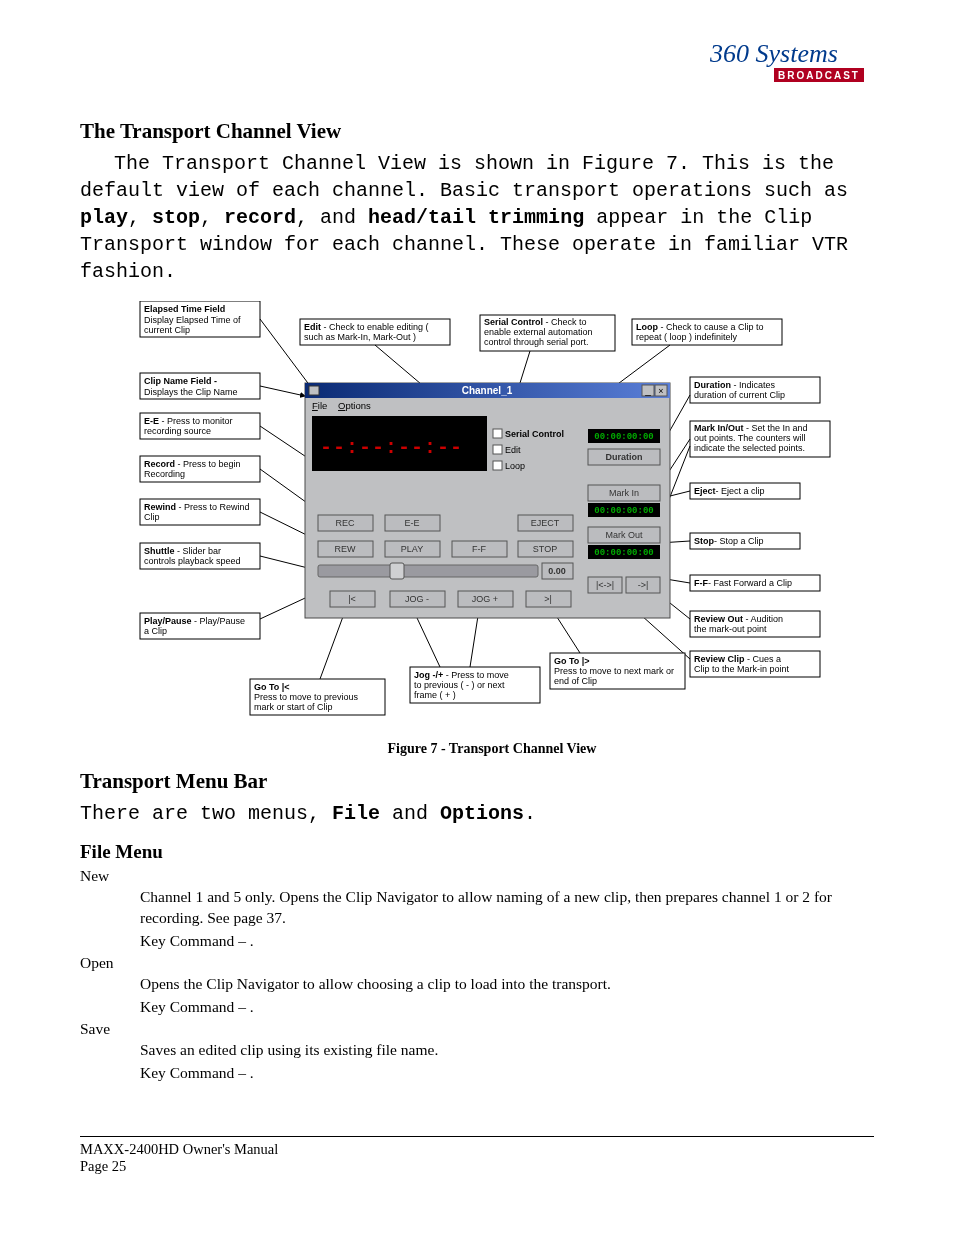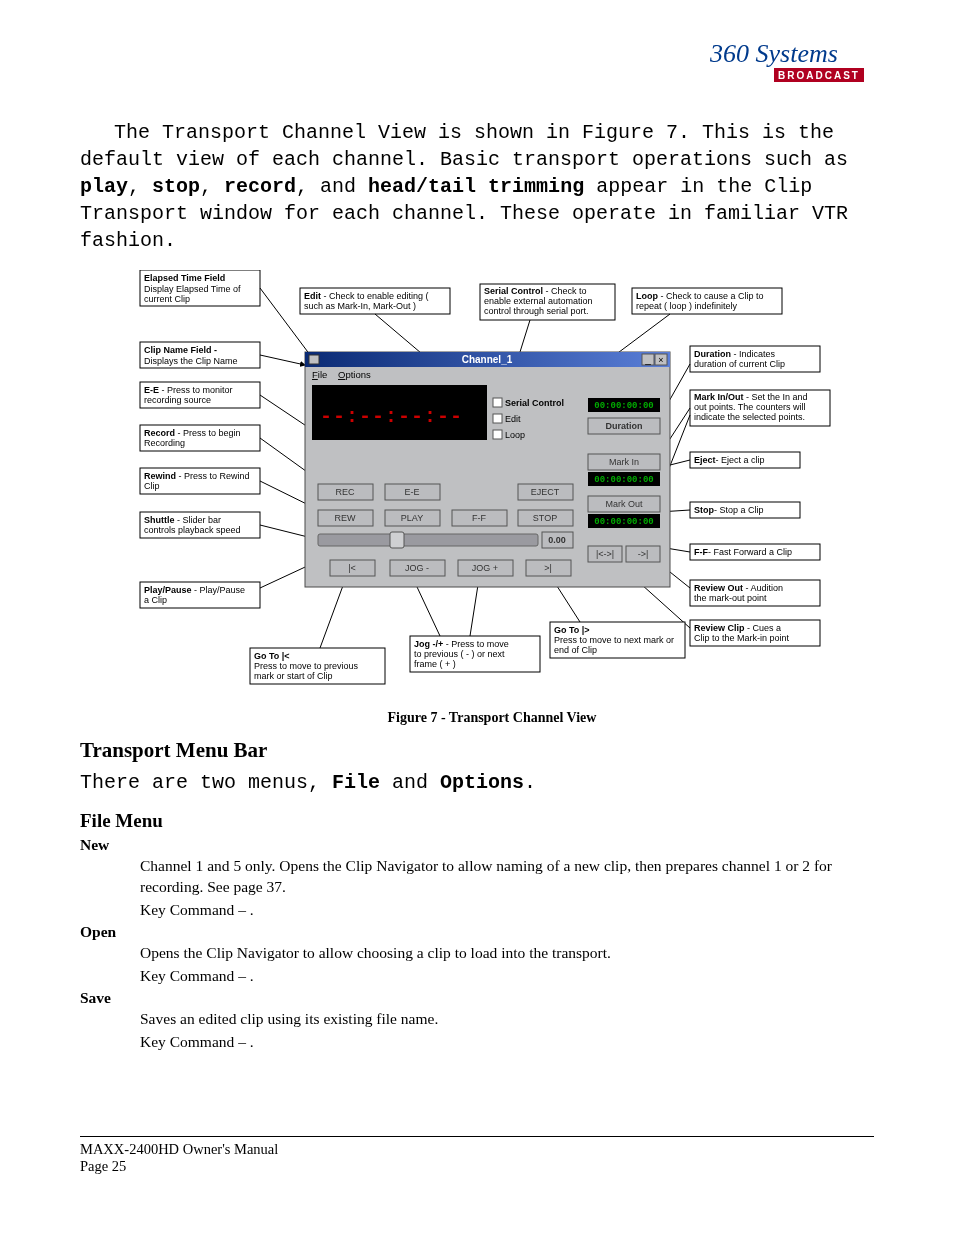--- a/index.html
+++ b/index.html
@@ -47,21 +47,21 @@
     margin: 16px 0 4px 30px;
   }
   .figure-caption {
     text-align: center;
     font-weight: bold;
     font-size: 14px;
     margin: 6px 0 12px 0;
   }
   .defh {
     font-size: 15.5px;
-    font-weight: bold;
+    font-weight: normal;
     margin: 0 0 2px 0;
   }
   .defsub {
     font-size: 15.5px;
     margin: 0 0 2px 60px;
     line-height: 1.35;
   }
   .footer {
     border-top: 1px solid #000;
     position: absolute;
@@ -167,20 +167,21 @@
 <div class="page">
 
   <div class="logo">
     <svg class="logo-svg" width="200" height="55" viewBox="0 0 200 55">
       <text x="100" y="22" text-anchor="middle" font-family="'Brush Script MT', cursive" font-size="26" fill="#003a8c" font-style="italic">360 Systems</text>
       <rect x="100" y="28" width="90" height="14" fill="#b00020"></rect>
       <text x="145" y="39" text-anchor="middle" font-family="Arial" font-size="10" font-weight="bold" fill="#fff" letter-spacing="2">BROADCAST</text>
     </svg>
   </div>
 
+  <h2 class="section">The Transport Channel View</h2>
   <p class="body">
     <span class="indent"></span><span>The Transport Channel View is shown in Figure 7.  This is the default view of each channel.  Basic transport operations such as </span><b>play</b>, <b>stop</b>, <b>record</b>, and <b>head/tail trimming</b><span> appear in the Clip Transport window for each channel.  These operate in familiar VTR fashion.</span>
   </p>
 
   <div class="figure-wrap">
     <svg class="fig-svg" width="740" height="430" viewBox="0 0 740 430">
       <defs>
         <linearGradient id="tb" x1="0" y1="0" x2="1" y2="0">
           <stop offset="0" stop-color="#0a2a74"></stop>
           <stop offset="1" stop-color="#5a7fd8"></stop>

